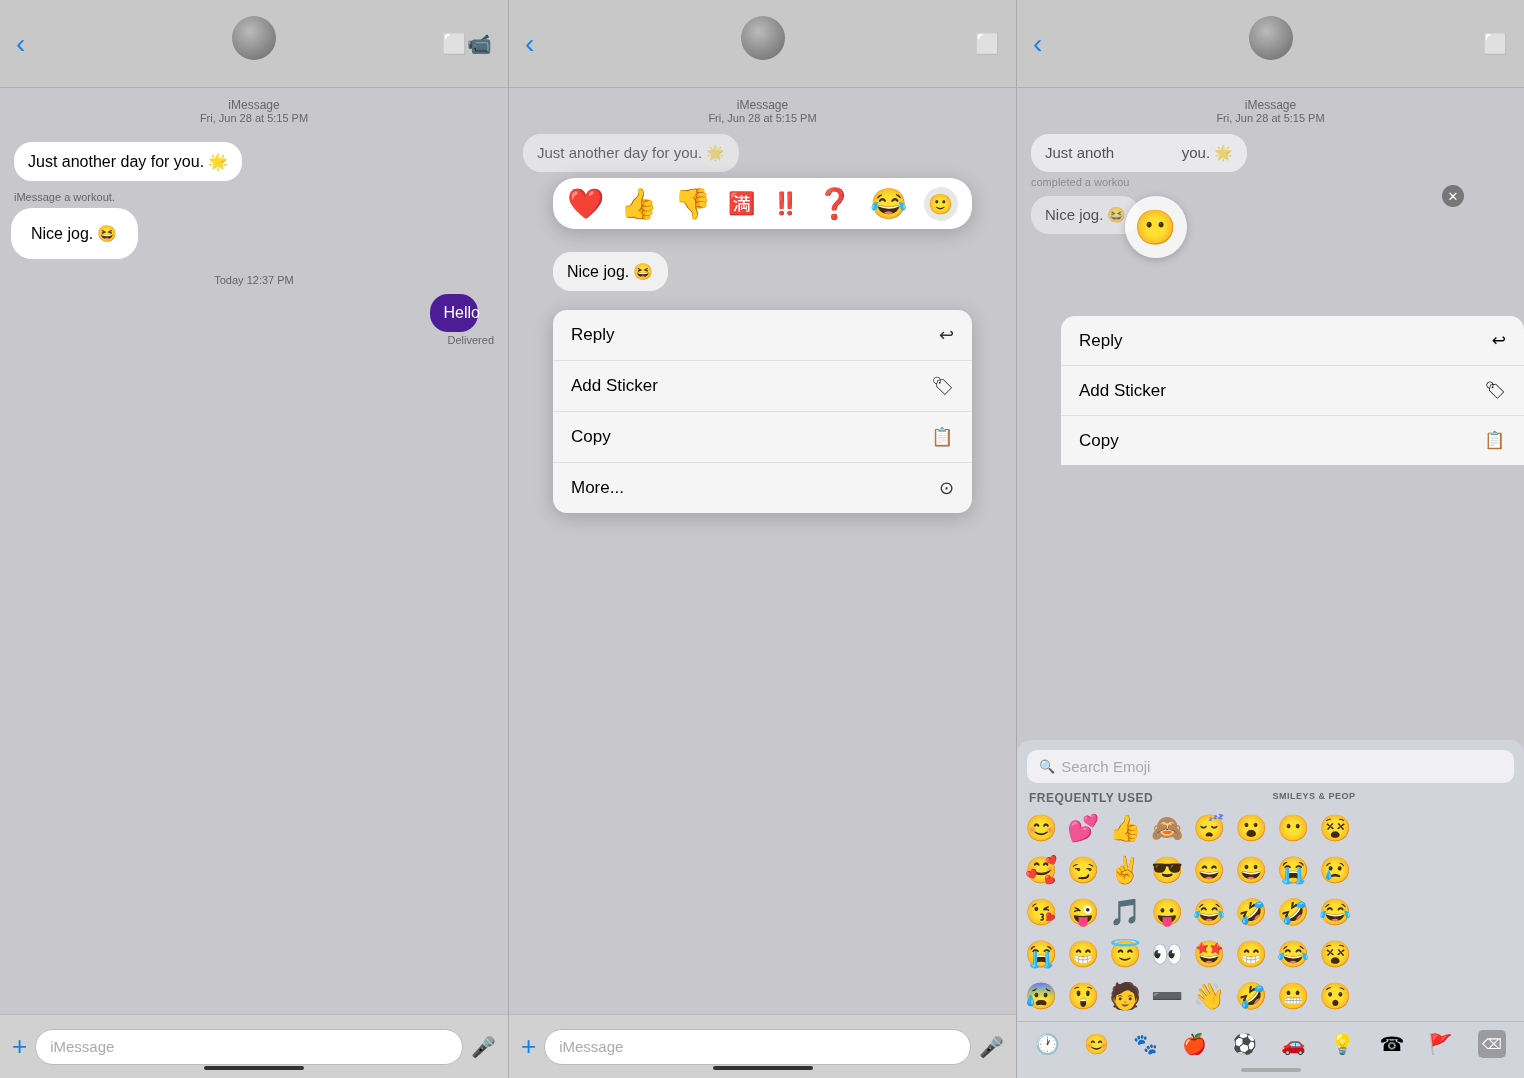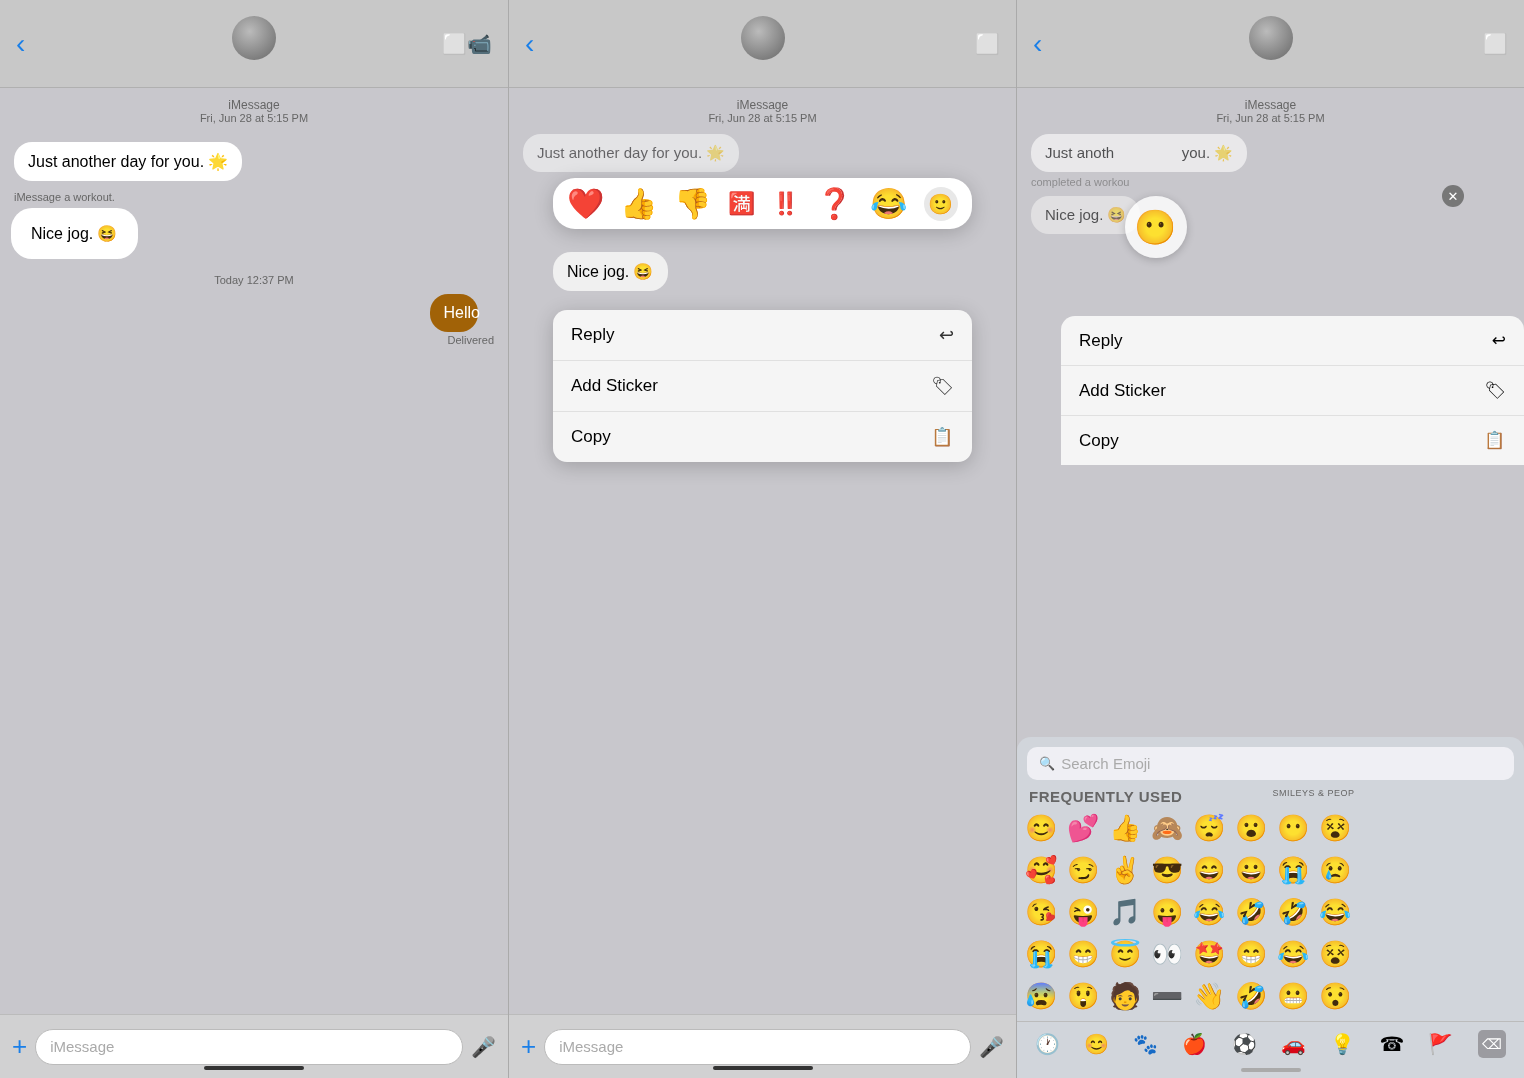--- a/index.html
+++ b/index.html
@@ -57,21 +57,21 @@
       border-radius: 18px;
       padding: 10px 14px;
       display: inline-block;
       max-width: 75%;
       font-size: 16px;
       color: #000;
       margin-bottom: 6px;
     }
 
     .msg-outgoing {
-      background: #a16207;
+      background: #4c1d95;
       border-radius: 18px;
       padding: 10px 14px;
       display: inline-block;
       max-width: 75%;
       font-size: 16px;
       color: #fff;
     }
 
     
     .bottom-bar {
@@ -286,20 +286,24 @@
       <span class="context-icon">↩</span>
     </div>
     <div class="context-item">
       <span>Add Sticker</span>
       <span class="context-icon">🏷</span>
     </div>
     <div class="context-item">
       <span>Copy</span>
       <span class="context-icon">📋</span>
     </div>
+    <div class="context-item">
+      <span>More...</span>
+      <span class="context-icon">⊙</span>
+    </div>
   </div>
 
   <div class="bottom-bar">
     <span class="plus-btn">+</span>
     <div class="imessage-input">
       <span style="color:#aaa;font-size:15px;">iMessage</span>
     </div>
     <span style="font-size:20px;color:#1a7fe8;margin-left:8px;">🎤</span>
   </div>
   <div style="position:absolute;bottom:8px;left:50%;transform:translateX(-50%);width:100px;height:4px;background:#333;border-radius:2px;"></div>
@@ -350,24 +354,24 @@
 
   <div style="position:absolute;bottom:0;left:0;right:0;background:#d1d5db;border-radius:14px 14px 0 0;z-index:20;">
 
     <div style="background:#efeff4;margin:10px 10px 6px 10px;border-radius:10px;padding:8px 12px;display:flex;align-items:center;">
       <span style="color:#aaa;margin-right:6px;font-size:13px;">🔍</span>
       <span style="color:#aaa;font-size:15px;">Search Emoji</span>
     </div>
 
     <div style="display:flex;padding:0 10px 0 10px;">
       <div style="flex:1;">
-        <div style="font-size:15px;color:#666;font-weight:700;letter-spacing:0.5px;padding:2px 2px;">FREQUENTLY USED</div>
+        <div style="font-size:12px;color:#666;font-weight:700;letter-spacing:0.5px;padding:2px 2px;">FREQUENTLY USED</div>
       </div>
       <div style="flex:1;">
-        <div style="font-size:9px;color:#666;font-weight:400;letter-spacing:0.5px;padding:2px 2px;">SMILEYS &amp; PEOP</div>
+        <div style="font-size:9px;color:#666;font-weight:700;letter-spacing:0.5px;padding:2px 2px;">SMILEYS &amp; PEOP</div>
       </div>
     </div>
 
     <div style="display:flex;padding:0 4px;">
       <span style="width:42px;height:42px;display:flex;align-items:center;justify-content:center;font-size:26px;cursor:pointer;">😊</span>
       <span style="width:42px;height:42px;display:flex;align-items:center;justify-content:center;font-size:26px;cursor:pointer;">💕</span>
       <span style="width:42px;height:42px;display:flex;align-items:center;justify-content:center;font-size:26px;cursor:pointer;">👍</span>
       <span style="width:42px;height:42px;display:flex;align-items:center;justify-content:center;font-size:26px;cursor:pointer;">🙈</span>
       <span style="width:42px;height:42px;display:flex;align-items:center;justify-content:center;font-size:26px;cursor:pointer;">😴</span>
       <span style="width:42px;height:42px;display:flex;align-items:center;justify-content:center;font-size:26px;cursor:pointer;">😮</span>

